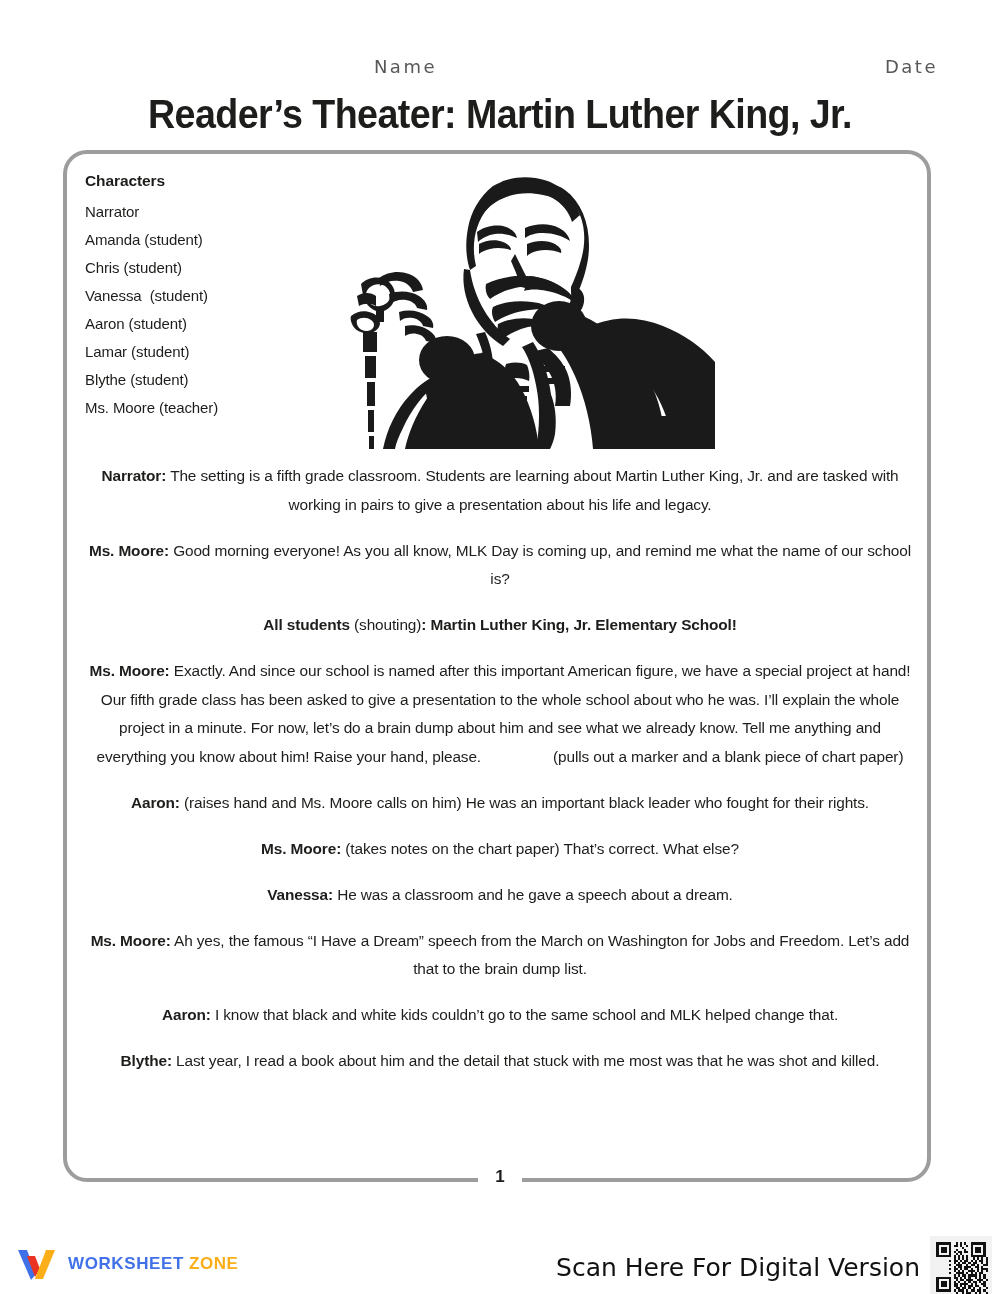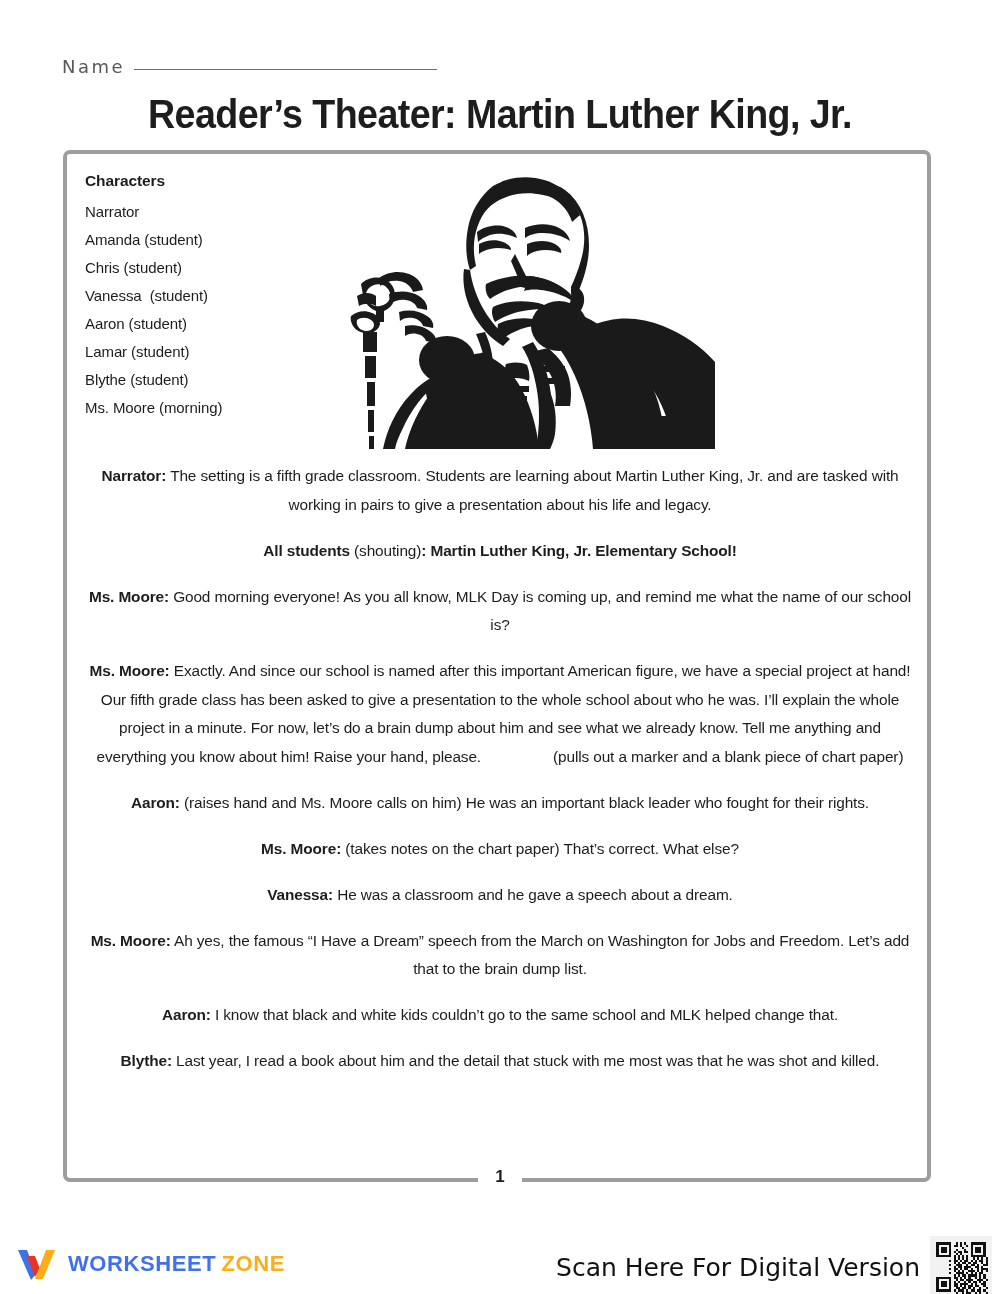--- a/index.html
+++ b/index.html
@@ -19,22 +19,23 @@
   .header-fields {
     position: absolute;
     top: 56px;
     left: 62px;
     width: 876px;
     height: 30px;
   }
   .field {
     position: absolute;
     display: flex;
-    align-items: flex-start;
+    align-items: flex-end;
     white-space: nowrap;
+    flex-direction: column;
   }
   .field-name { left: 0; width: 375px; }
   .field-date { left: 493px; width: 383px; }
   .field-label {
     font-family: "DejaVu Sans", sans-serif;
     font-size: 18px;
     font-weight: 400;
     letter-spacing: 2.5px;
     color: #58585a;
   }
@@ -62,21 +63,21 @@
   }
 
   
   .content-box {
     position: absolute;
     top: 150px;
     left: 63px;
     width: 868px;
     height: 1032px;
     border: 4px solid #9d9d9d;
-    border-radius: 7px;
+    border-radius: 24px;
     box-sizing: border-box;
     background: #ffffff;
   }
   .page-number {
     position: absolute;
     top: 1168px;
     left: 0;
     width: 1000px;
     text-align: center;
     font-size: 17px;
@@ -155,21 +156,21 @@
   }
   .logo {
     position: absolute;
     left: 14px;
     top: 18px;
     display: flex;
     align-items: center;
   }
   .logo-mark { width: 46px; height: 36px; margin-right: 8px; }
   .logo-text {
-    font-size: 22px;
+    font-size: 17px;
     font-weight: 700;
     letter-spacing: 0.6px;
   }
   .logo-word-1 { color: #4171e8; }
   .logo-word-2 { color: #fbae17; margin-left: 5px; }
 
   .scan-area {
     position: absolute;
     right: 8px;
     top: 8px;
@@ -190,38 +191,42 @@
     padding: 0;
   }
   .qr-code svg { display: block; }
 </style>
 </head>
 <body>
 
 <div class="header-fields">
   <div class="field field-name">
     <span class="field-label">Name</span>
+    <span class="field-rule"></span>
+  </div>
+  <div class="field field-date">
+    <span class="field-label">Date</span>
     <span class="field-rule"></span>
   </div>
 </div>
 
 <div class="page-title">Reader’s Theater: Martin Luther King, Jr.</div>
 
 <div class="content-box">
 
   <div class="characters">
     <div class="characters-heading">Characters</div>
     <div class="character-item">Narrator</div>
     <div class="character-item">Amanda (student)</div>
     <div class="character-item">Chris (student)</div>
     <div class="character-item">Vanessa  (student)</div>
     <div class="character-item">Aaron (student)</div>
     <div class="character-item">Lamar (student)</div>
     <div class="character-item">Blythe (student)</div>
-    <div class="character-item">Ms. Moore (morning)</div>
+    <div class="character-item">Ms. Moore (teacher)</div>
   </div>
 
   <div class="mlk-illustration">
     <svg width="372" height="283" viewBox="0 0 372 283" xmlns="http://www.w3.org/2000/svg">
       <rect width="372" height="283" fill="#ffffff"></rect>
       <g fill="#1a1a1a">
 
         <path d="M150 20 C136 31 128 46 125 62 C122 78 123 92 127 104 L133 100 C130 88 130 74 134 62 C139 46 150 33 165 28 C180 23 196 24 208 31 C219 37 226 46 229 56 L237 49 C232 36 221 25 206 19 C188 12 165 11 150 20 Z"></path>
 
         <path d="M206 19 C221 25 232 36 237 49 C243 64 242 80 238 94 C235 105 231 114 228 121 L236 124 C241 112 246 96 246 80 C246 56 238 36 222 24 C217 20 212 19 206 19 Z"></path>
@@ -293,25 +298,25 @@
     </svg>
   </div>
 
   <div class="script">
 
     <p class="script-line">
       <span class="speaker">Narrator:</span><span> The setting is a fifth grade classroom. Students are learning about Martin Luther King, Jr. and are tasked with working in pairs to give a presentation about his life and legacy.</span>
     </p>
 
     <p class="script-line">
+      <span class="speaker">Ms. Moore:</span><span> Good morning everyone! As you all know, MLK Day is coming up, and remind me what the name of our school is?</span>
+    </p>
+
+    <p class="script-line">
       <span class="speaker">All students</span><span> (shouting)</span><span class="speaker">: Martin Luther King, Jr. Elementary School!</span>
-    </p>
-
-    <p class="script-line">
-      <span class="speaker">Ms. Moore:</span><span> Good morning everyone! As you all know, MLK Day is coming up, and remind me what the name of our school is?</span>
     </p>
 
     <p class="script-line">
       <span class="speaker">Ms. Moore:</span><span> Exactly. And since our school is named after this important American figure, we have a special project at hand! Our fifth grade class has been asked to give a presentation to the whole school about who he was. I’ll explain the whole project in a minute. For now, let’s do a brain dump about him and see what we already know. Tell me anything and everything you know about him! Raise your hand, please.</span><span class="stage-gap"></span><span>(pulls out a marker and a blank piece of chart paper)</span>
     </p>
 
     <p class="script-line">
       <span class="speaker">Aaron:</span><span> (raises hand and Ms. Moore calls on him) He was an important black leader who fought for their rights.</span>
     </p>
 

